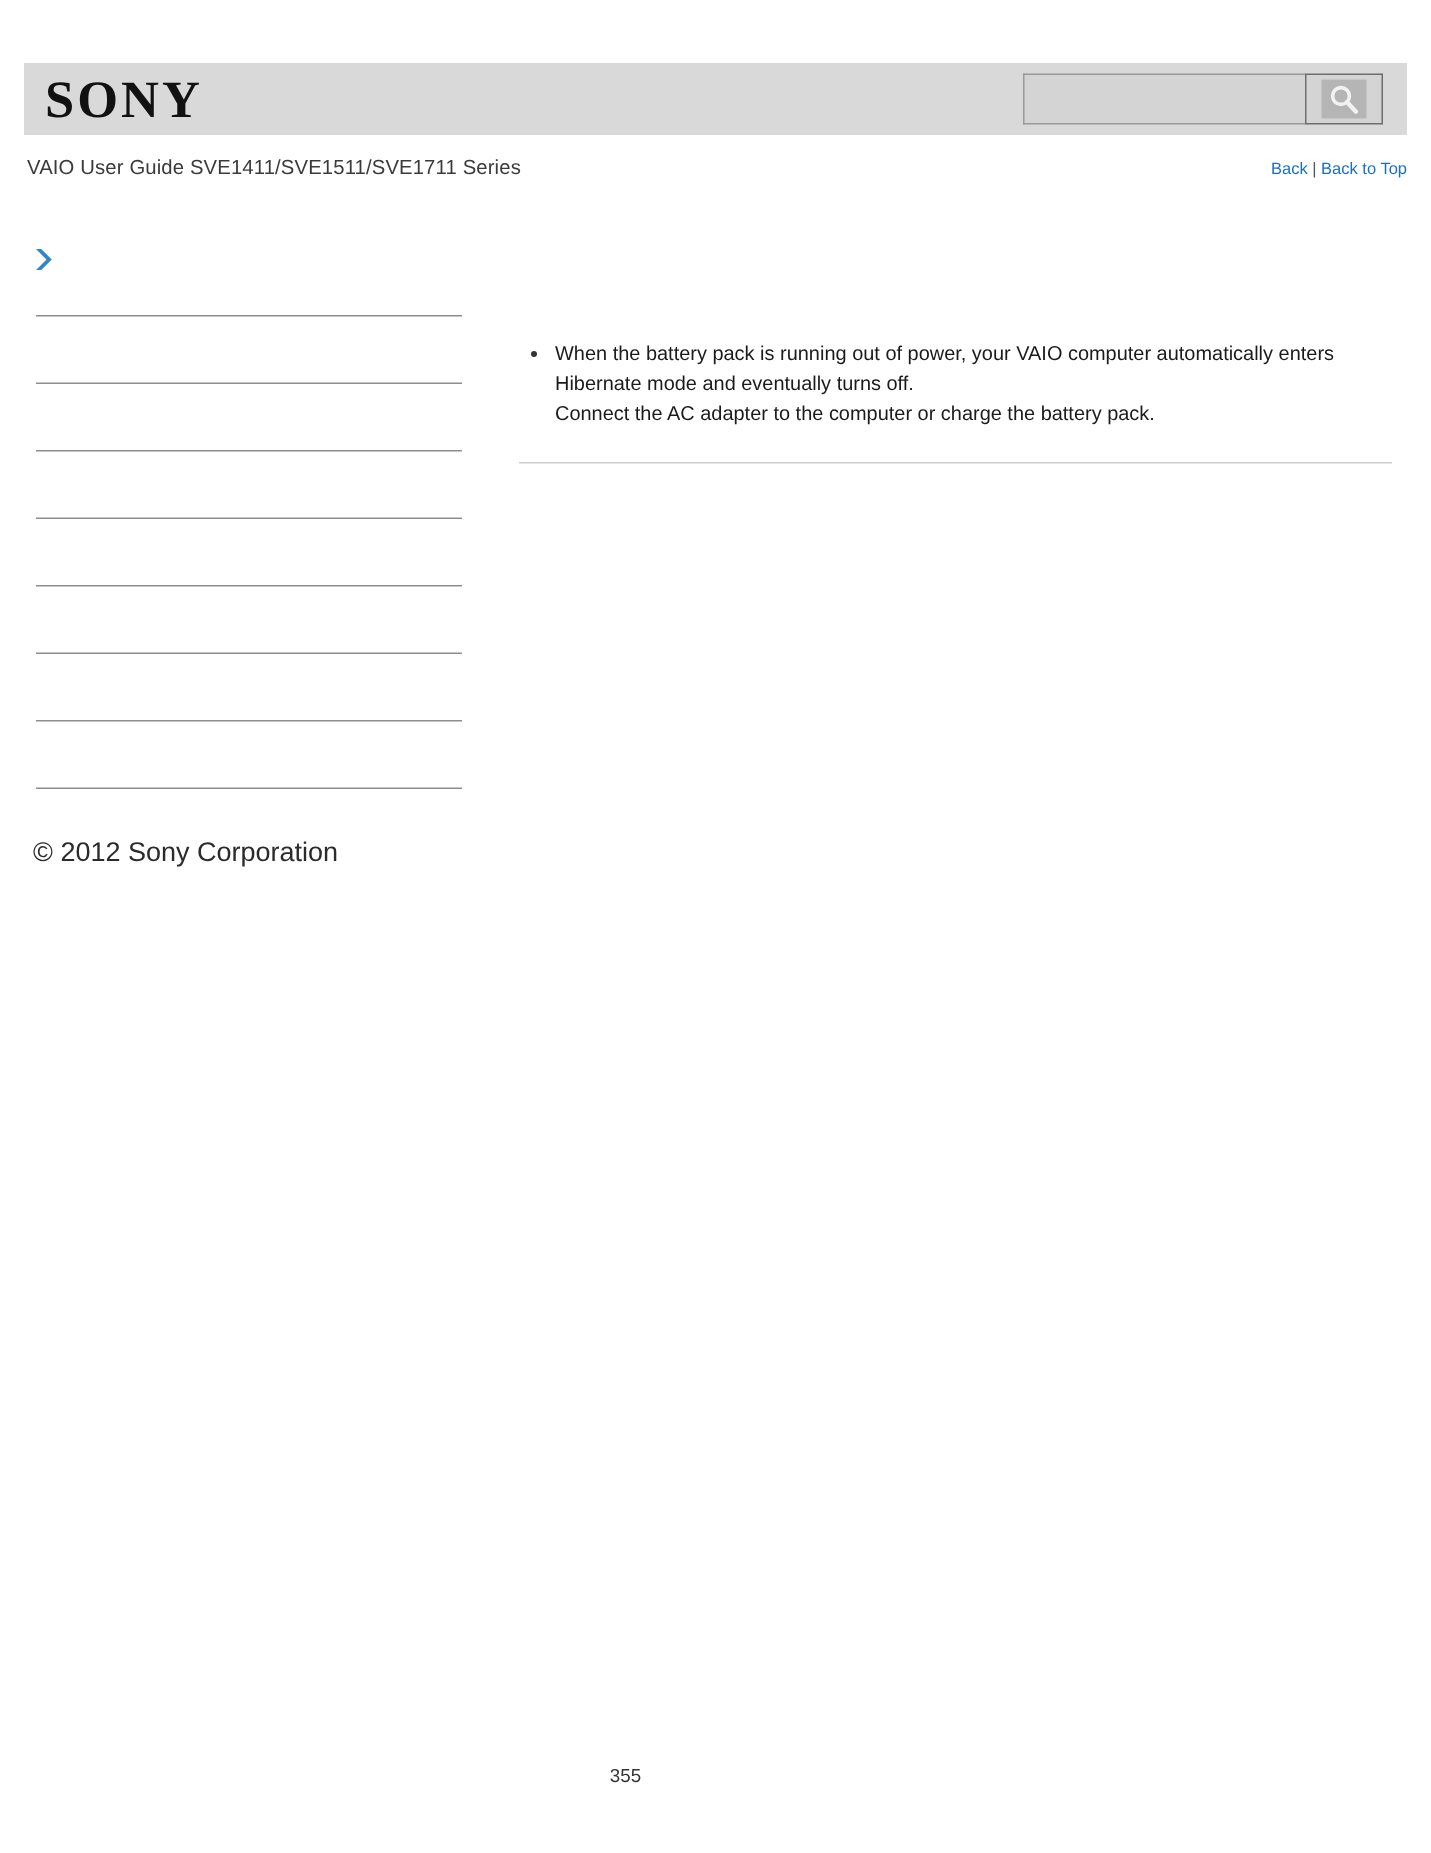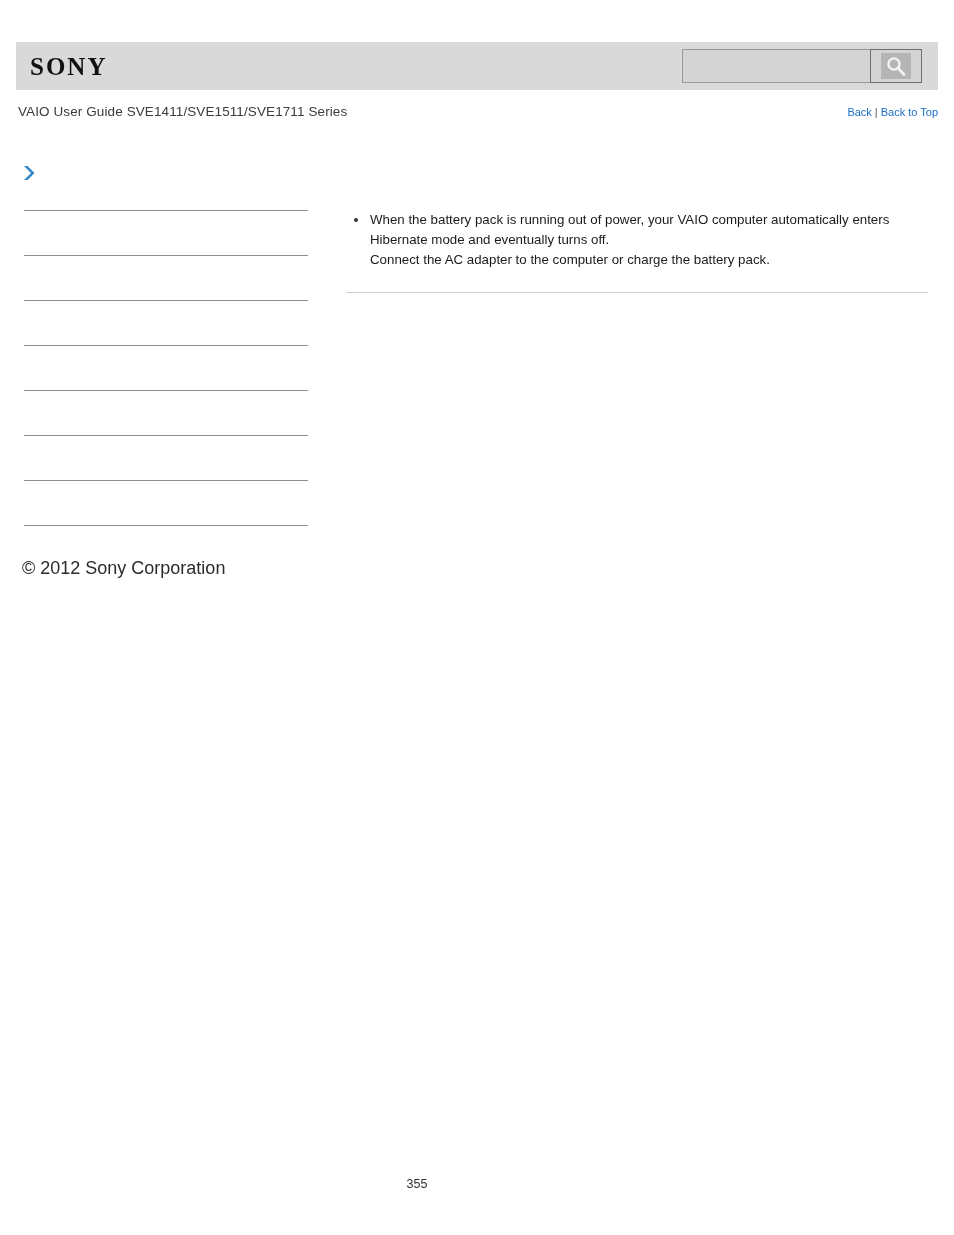--- a/index.html
+++ b/index.html
@@ -27,21 +27,21 @@
     height: 48px;
     background: #d9d9d9;
     display: flex;
     align-items: center;
     justify-content: space-between;
   }
   .logo {
     margin-left: 14px;
     font-family: "Liberation Serif", serif;
     font-weight: bold;
-    font-size: 25px;
+    font-size: 35px;
     letter-spacing: 2.0px;
     color: #111111;
     line-height: 1;
     user-select: none;
   }
 
   .search-wrap {
     display: flex;
     align-items: stretch;
     margin-right: 16px;
@@ -158,21 +158,21 @@
     padding-left: 2px;
     font-size: 13px;
     color: #222;
   }
   .side-row:first-of-type { border-top: 1px solid #8d8d8d; }
 
   
   .main {
     position: absolute;
     left: 346px;
-    top: 0;
+    top: 16px;
     width: 582px;
   }
   .content-list {
     list-style: none;
     margin: 0;
     padding: 0;
   }
   .content-list li {
     position: relative;
     padding-left: 24px;

